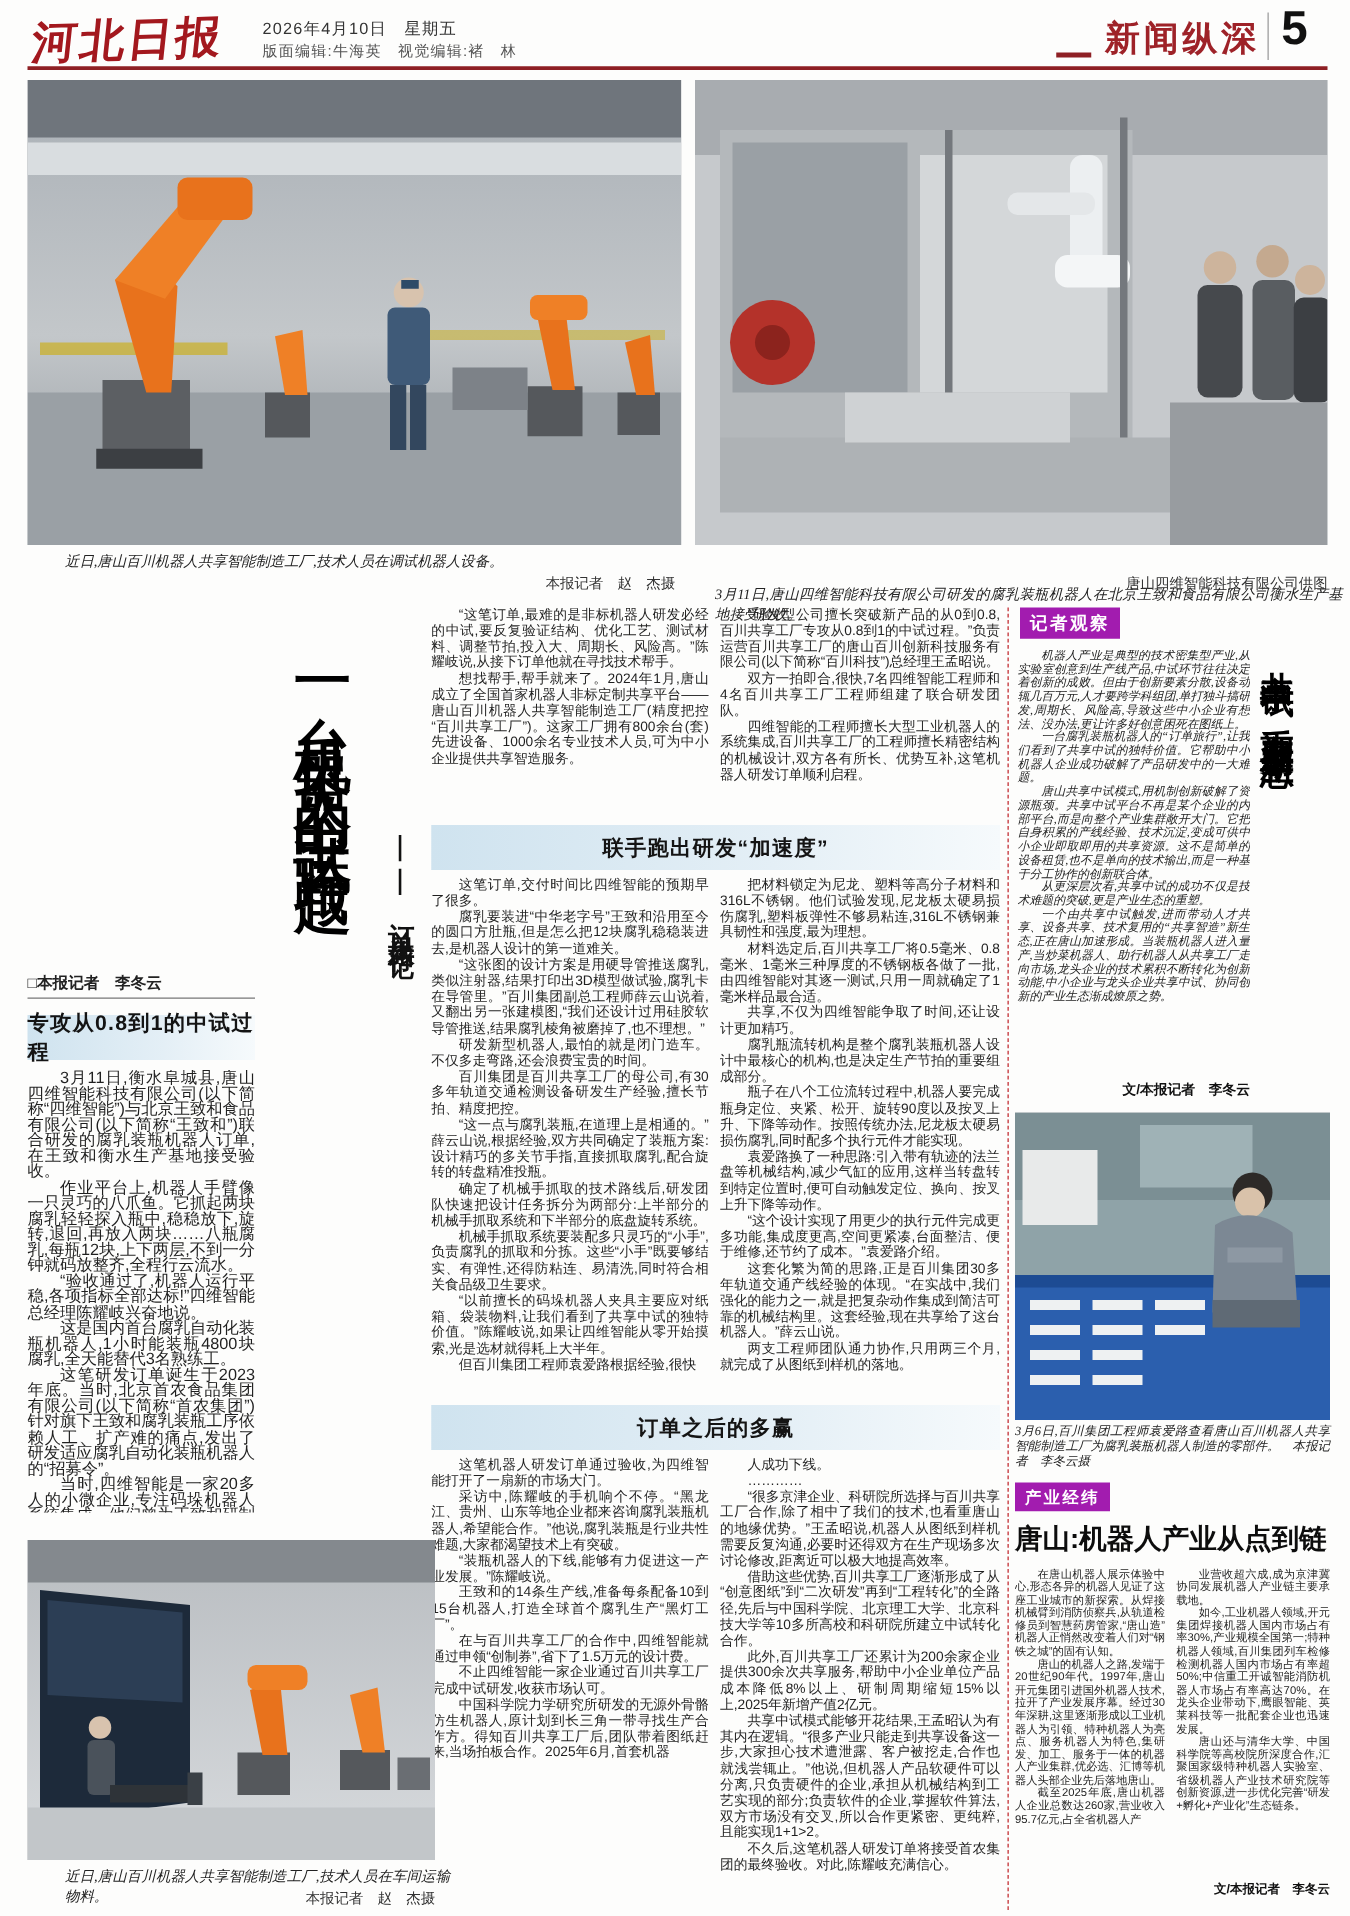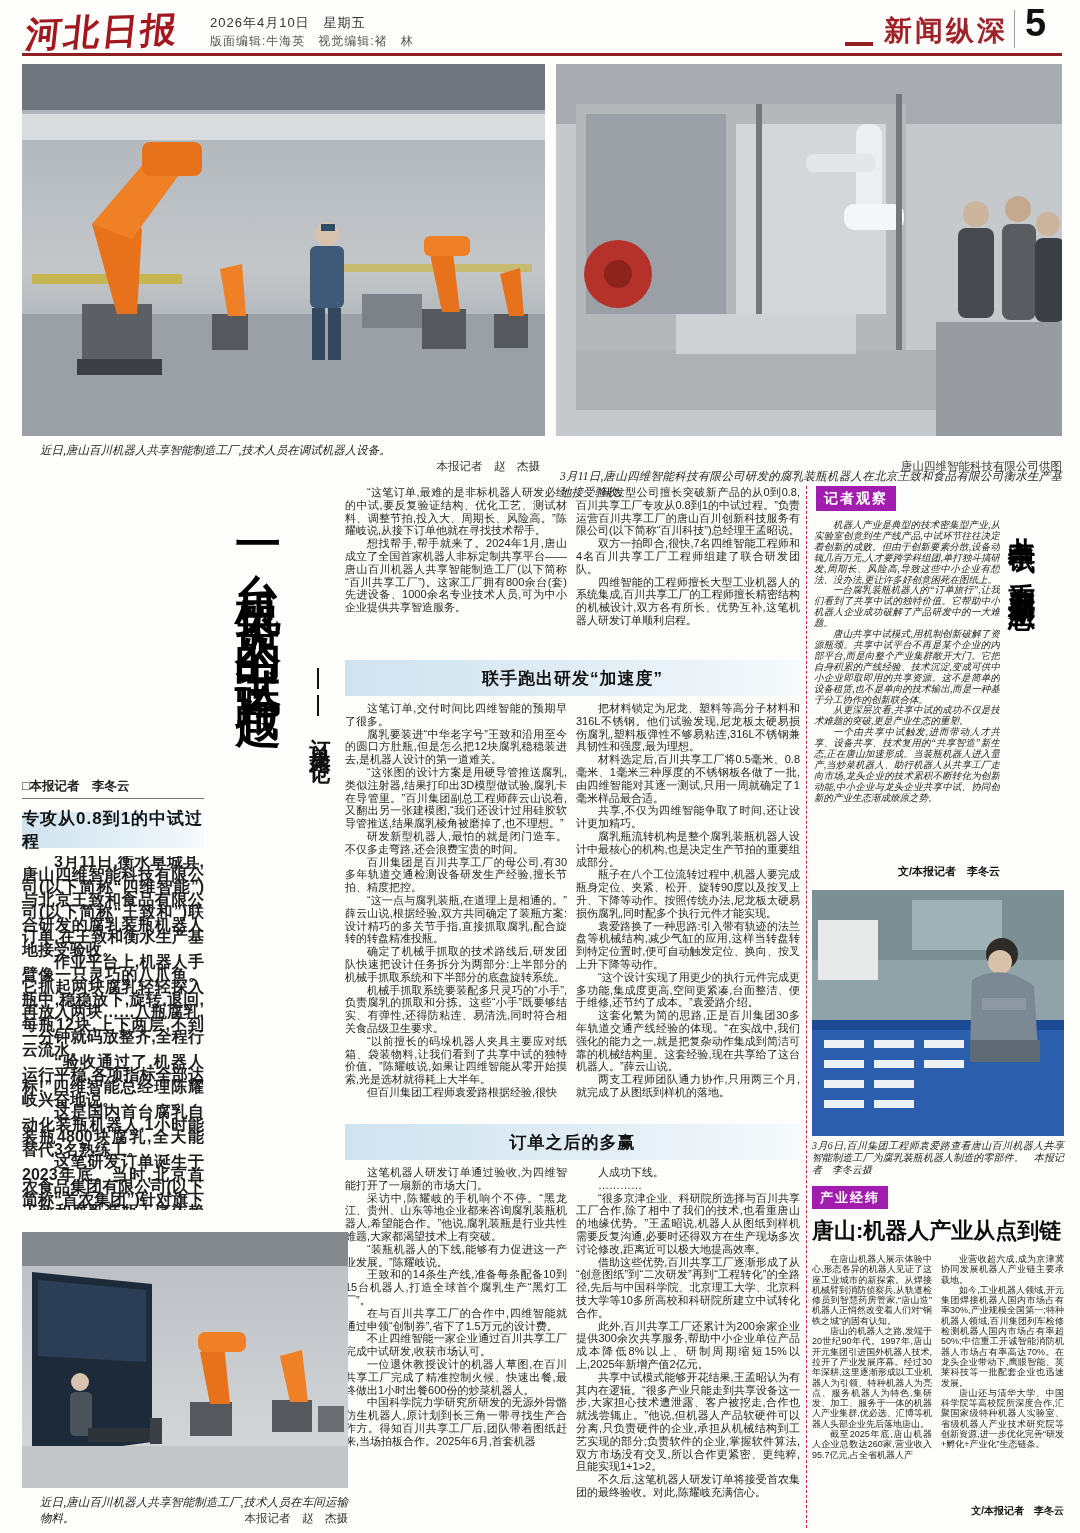--- a/index.html
+++ b/index.html
@@ -11,41 +11,41 @@
         color:#a3181e;transform:skewX(-8deg) rotate(-2deg);letter-spacing:2px;}
   .date-line{font-size:13px;color:#333;letter-spacing:1px;}
   .editors-line{font-size:12px;color:#555;letter-spacing:1px;}
   .section-name{font-size:28px;font-weight:900;color:#9e2228;letter-spacing:3px;}
   .page-no{font-size:38px;font-weight:700;color:#111;}
   .mast-rule{background:#8e2024;}
   .vbar{background:#9a9a9a;}
   
   .photo{overflow:hidden;background:#aeb2b6;}
   .caption{font-family:"Liberation Serif","DejaVu Serif",serif;font-size:11.5px;color:#222;
-           font-style:italic;line-height:1.4;text-align:justify;}
+           font-style:italic;line-height:1.4;text-align:justify;margin-left:12px;}
   .credit{font-family:"Liberation Serif","DejaVu Serif",serif;font-size:11.5px;color:#333;
           text-align:right;font-style:normal;}
   
   .tips-box{background:#f2f1ec;padding:10px 9px;box-sizing:border-box;}
   .tips-title{font-size:15px;font-weight:900;color:#9e1b20;margin:0 0 8px 0;}
   .tips-body p{margin:0;font-size:12px;font-weight:700;color:#3a3a3a;line-height:13.6px;
                text-indent:2em;text-align:justify;}
   .byline{font-size:12.5px;font-weight:700;color:#222;}
   .byline-rule{background:#777;height:1px;}
   
   .band{background:linear-gradient(90deg,#cfe3ef 0%,#e4eff6 60%,#f6fafc 100%);
         display:flex;align-items:center;justify-content:center;}
   .band span{font-size:17px;font-weight:900;color:#141414;letter-spacing:1px;}
   .v-headline{writing-mode:vertical-rl;text-orientation:upright;font-size:46px;font-weight:900;
               color:#000;letter-spacing:16px;line-height:1;}
   .v-sub{writing-mode:vertical-rl;text-orientation:mixed;font-size:21px;font-weight:700;
          color:#111;letter-spacing:6px;}
   
   .body-text p{margin:0;text-indent:2em;text-align:justify;color:#1f1f1f;}
-  .colA-text p{font-size:16px;line-height:12.5px;font-weight:bold;}
+  .colA-text p{font-size:13px;line-height:12.5px;}
   .colBC-text p{font-size:11px;line-height:12.8px;}
   .clip{overflow:hidden;}
   
   .dash-rule{border-left:1px dashed #c1272d;width:0;}
   .red-label{background:#a21caf;color:#fff;font-weight:900;display:flex;align-items:center;
              justify-content:center;letter-spacing:2px;}
   .observer-body p{margin:0;font-family:"Liberation Serif","DejaVu Serif",serif;font-size:9.5px;
                    line-height:10.9px;text-indent:2em;text-align:justify;color:#222;font-style:italic;}
   .observer-credit{font-size:11px;font-weight:700;color:#111;text-align:right;}
   .v-observer{writing-mode:vertical-rl;text-orientation:upright;font-size:27px;font-weight:900;
@@ -158,21 +158,21 @@
       <p>这笔研发订单诞生于2023年底。当时,北京首农食品集团有限公司(以下简称“首农集团”)针对旗下王致和腐乳装瓶工序依赖人工、扩产难的痛点,发出了研发适应腐乳自动化装瓶机器人的“招募令”。</p>
       <p>当时,四维智能是一家20多人的小微企业,专注码垛机器人系统集成。他们曾为王致和研制原料码垛系统,双方有合作基础,便共同揭榜研发。</p>
       <p>腐乳表面黏滑,机器人要在狭小空间内完成复杂动作,还要保证速度和精度,此前国内外没有可以借鉴的类似产品与技术。</p>
     </div>
 
   <div class="abs v-headline" style="left:236px;top:520px;height:960px;">一台机器人的中试跨越</div>
   <div class="abs v-sub" style="left:306px;top:668px;height:400px;">——订单旅行记③</div>
 
   <div class="abs body-text colBC-text clip" style="left:345px;top:486px;width:222px;height:170px;">
       <p>“这笔订单,最难的是非标机器人研发必经的中试,要反复验证结构、优化工艺、测试材料、调整节拍,投入大、周期长、风险高。”陈耀岐说,从接下订单他就在寻找技术帮手。</p>
-      <p>想找帮手,帮手就来了。2024年1月,唐山成立了全国首家机器人非标定制共享平台——唐山百川机器人共享智能制造工厂(以下简称“百川共享工厂”)。这家工厂拥有800余台(套)先进设备、1000余名专业技术人员,可为中小企业提供共享智造服务。</p>
+      <p>想找帮手,帮手就来了。2024年1月,唐山成立了全国首家机器人非标定制共享平台——唐山百川机器人共享智能制造工厂(精度把控“百川共享工厂”)。这家工厂拥有800余台(套)先进设备、1000余名专业技术人员,可为中小企业提供共享智造服务。</p>
     </div>
   <div class="abs body-text colBC-text clip" style="left:576px;top:486px;width:224px;height:170px;">
       <p>“研发型公司擅长突破新产品的从0到0.8,百川共享工厂专攻从0.8到1的中试过程。”负责运营百川共享工厂的唐山百川创新科技服务有限公司(以下简称“百川科技”)总经理王孟昭说。</p>
       <p>双方一拍即合,很快,7名四维智能工程师和4名百川共享工厂工程师组建了联合研发团队。</p>
       <p>四维智能的工程师擅长大型工业机器人的系统集成,百川共享工厂的工程师擅长精密结构的机械设计,双方各有所长、优势互补,这笔机器人研发订单顺利启程。</p>
     </div>
 
   <div class="abs band" style="left:345px;top:660px;width:455px;height:36px;justify-content:center;">
     <span>联手跑出研发“加速度”</span>
   </div>
@@ -205,21 +205,20 @@
     <span>订单之后的多赢</span>
   </div>
 
   <div class="abs body-text colBC-text clip" style="left:345px;top:1166px;width:222px;height:362px;">
       <p>这笔机器人研发订单通过验收,为四维智能打开了一扇新的市场大门。</p>
       <p>采访中,陈耀岐的手机响个不停。“黑龙江、贵州、山东等地企业都来咨询腐乳装瓶机器人,希望能合作。”他说,腐乳装瓶是行业共性难题,大家都渴望技术上有突破。</p>
       <p>“装瓶机器人的下线,能够有力促进这一产业发展。”陈耀岐说。</p>
       <p>王致和的14条生产线,准备每条配备10到15台机器人,打造全球首个腐乳生产“黑灯工厂”。</p>
       <p>在与百川共享工厂的合作中,四维智能就通过申领“创制券”,省下了1.5万元的设计费。</p>
       <p>不止四维智能一家企业通过百川共享工厂完成中试研发,收获市场认可。</p>
-      <p>一位退休教授设计的机器人草图,在百川共享工厂完成了精准控制火候、快速出餐,最终做出1小时出餐600份的炒菜机器人。</p>
       <p>中国科学院力学研究所研发的无源外骨骼仿生机器人,原计划到长三角一带寻找生产合作方。得知百川共享工厂后,团队带着图纸赶来,当场拍板合作。2025年6月,首套机器</p>
     </div>
   <div class="abs body-text colBC-text clip" style="left:576px;top:1166px;width:224px;height:362px;">
       <p>人成功下线。</p>
       <p>…………</p>
       <p>“很多京津企业、科研院所选择与百川共享工厂合作,除了相中了我们的技术,也看重唐山的地缘优势。”王孟昭说,机器人从图纸到样机需要反复沟通,必要时还得双方在生产现场多次讨论修改,距离近可以极大地提高效率。</p>
       <p>借助这些优势,百川共享工厂逐渐形成了从“创意图纸”到“二次研发”再到“工程转化”的全路径,先后与中国科学院、北京理工大学、北京科技大学等10多所高校和科研院所建立中试转化合作。</p>
       <p>此外,百川共享工厂还累计为200余家企业提供300余次共享服务,帮助中小企业单位产品成本降低8%以上、研制周期缩短15%以上,2025年新增产值2亿元。</p>
       <p>共享中试模式能够开花结果,王孟昭认为有其内在逻辑。“很多产业只能走到共享设备这一步,大家担心技术遭泄露、客户被挖走,合作也就浅尝辄止。”他说,但机器人产品软硬件可以分离,只负责硬件的企业,承担从机械结构到工艺实现的部分;负责软件的企业,掌握软件算法,双方市场没有交叉,所以合作更紧密、更纯粹,且能实现1+1&gt;2。</p>
       <p>不久后,这笔机器人研发订单将接受首农集团的最终验收。对此,陈耀岐充满信心。</p>

